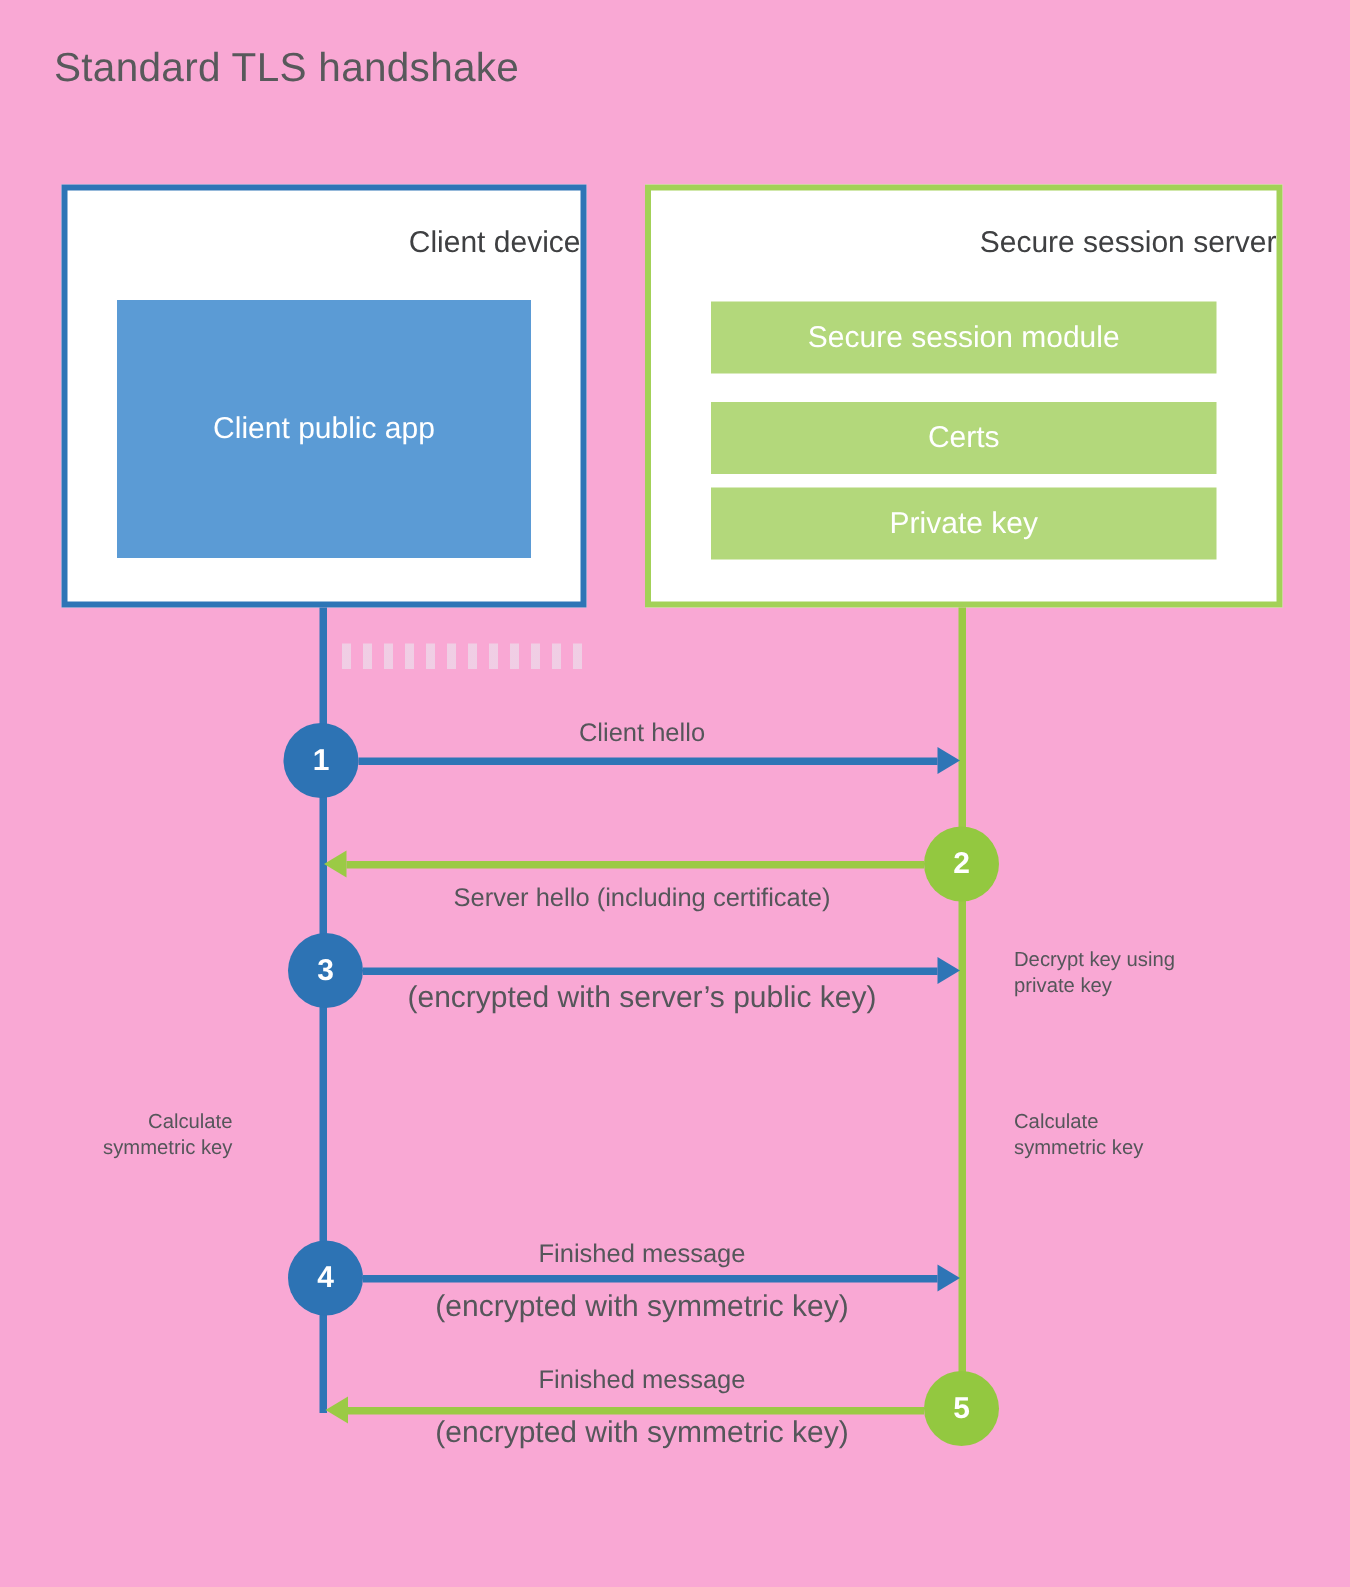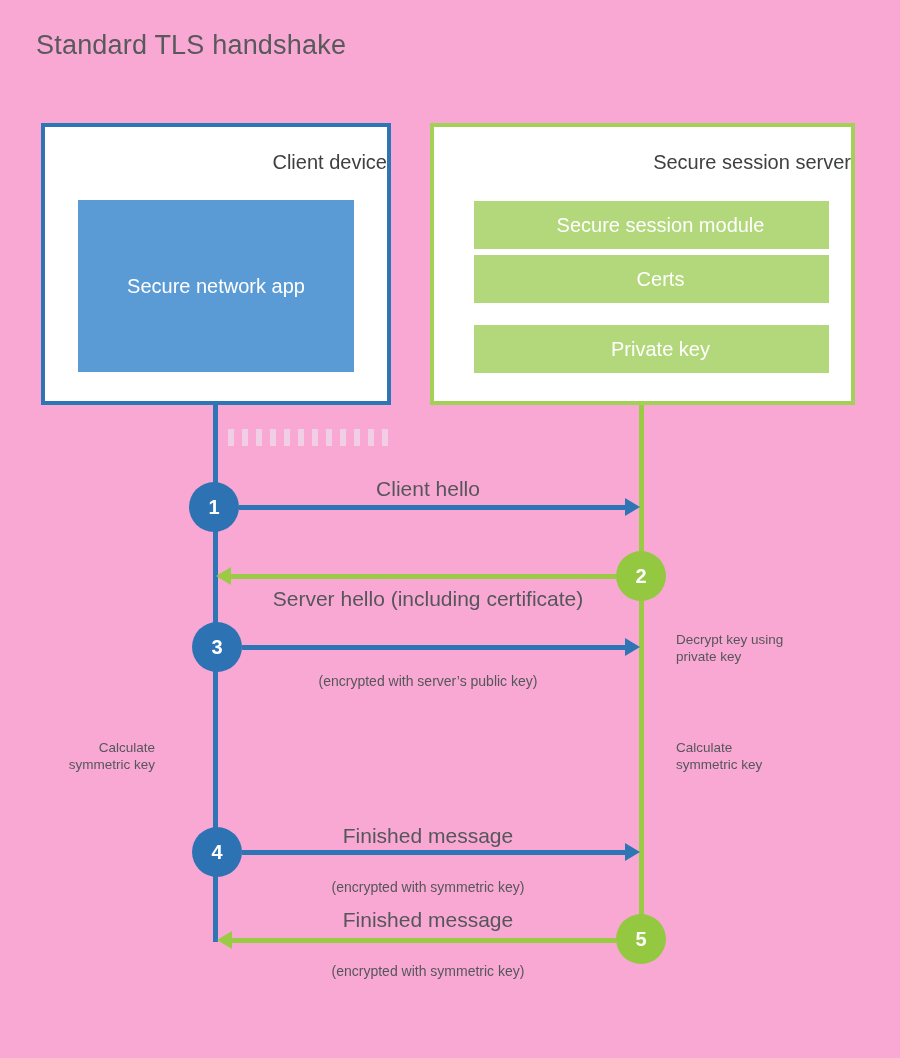--- a/index.html
+++ b/index.html
@@ -20,23 +20,23 @@
     font-size:20px;font-weight:400;color:#3f4042;
   }
   .client-app{
     position:absolute;left:33px;top:73px;width:276px;height:172px;background:#5b9bd5;
     display:flex;align-items:center;justify-content:center;text-align:center;
   }
   .client-app-label{color:#ffffff;font-size:20px;line-height:29px;width:180px;}
   .server-bar{
     position:absolute;left:40px;width:337px;height:48px;background:#b3d87b;
     display:flex;align-items:center;justify-content:center;
-    color:#ffffff;font-size:20px;padding-left:18px;
+    color:#ffffff;font-size:20px;
   }
-  .bar-1{top:74px;} .bar-2{top:128px;} .bar-3{top:198px;}
+  .bar-1{top:74px;} .bar-2{top:141px;} .bar-3{top:198px;}
   
   .vline{position:absolute;width:5px;}
   .vline.blue{left:213px;top:405px;height:537px;background:#2e75b6;}
   .vline.green{left:639px;top:405px;height:534px;background:#9bca45;}
   
   .ghost-marks{
     position:absolute;left:228px;top:429px;width:168px;height:17px;opacity:.55;
     background:repeating-linear-gradient(90deg,#e9edf2 0px,#e9edf2 6px,transparent 6px,transparent 14px);
   }
   
@@ -48,39 +48,39 @@
   .circle.blue{background:#2d73b4;}
   .circle.green{background:#93c840;}
   
   .hline{position:absolute;height:5px;}
   .hline.blue{background:#2e75b6;}
   .hline.green{background:#9bca45;}
   .tri{position:absolute;width:0;height:0;border-top:9px solid transparent;border-bottom:9px solid transparent;}
   .tri.right{border-left:15px solid #2e75b6;}
   .tri.left{border-right:15px solid #9bca45;}
   
-  .msg{position:absolute;left:215px;width:426px;text-align:center;color:#55565a;font-size:21px;line-height:20px;}
-  .msg.sub{font-size:14px;line-height:17px;margin-top:16px;}
+  .msg{position:absolute;left:215px;width:426px;text-align:center;color:#55565a;font-size:17px;line-height:20px;}
+  .msg.sub{font-size:20px;line-height:17px;}
   
   .note{position:absolute;color:#55565a;font-size:13.5px;line-height:17px;}
   .note.decrypt{left:676px;top:631px;width:128px;text-align:left;}
   .note.calc-left{left:55px;top:739px;width:100px;text-align:right;}
   .note.calc-right{left:676px;top:739px;width:100px;text-align:left;}
 </style>
 </head>
 <body>
 
 <div id="canvas">
 
   <div class="page-title">Standard TLS handshake</div>
 
   <div class="entity-box client-box">
     <div class="entity-title">Client device</div>
     <div class="client-app">
-      <div class="client-app-label">Secure network app</div>
+      <div class="client-app-label">Client public app</div>
     </div>
   </div>
 
   <div class="entity-box server-box">
     <div class="entity-title">Secure session server</div>
     <div class="server-bar bar-1">Secure session module</div>
     <div class="server-bar bar-2">Certs</div>
     <div class="server-bar bar-3">Private key</div>
   </div>
 

